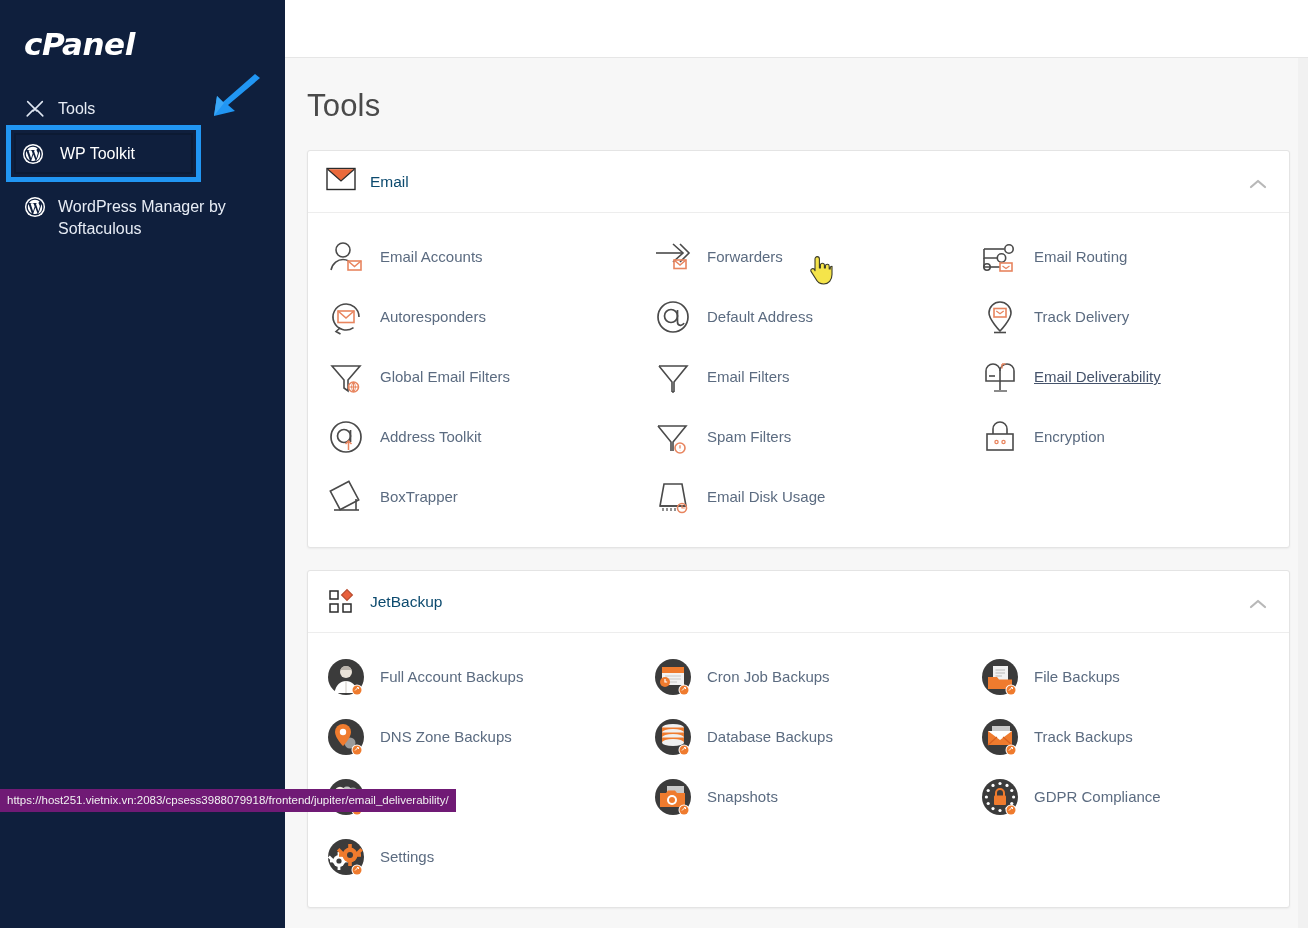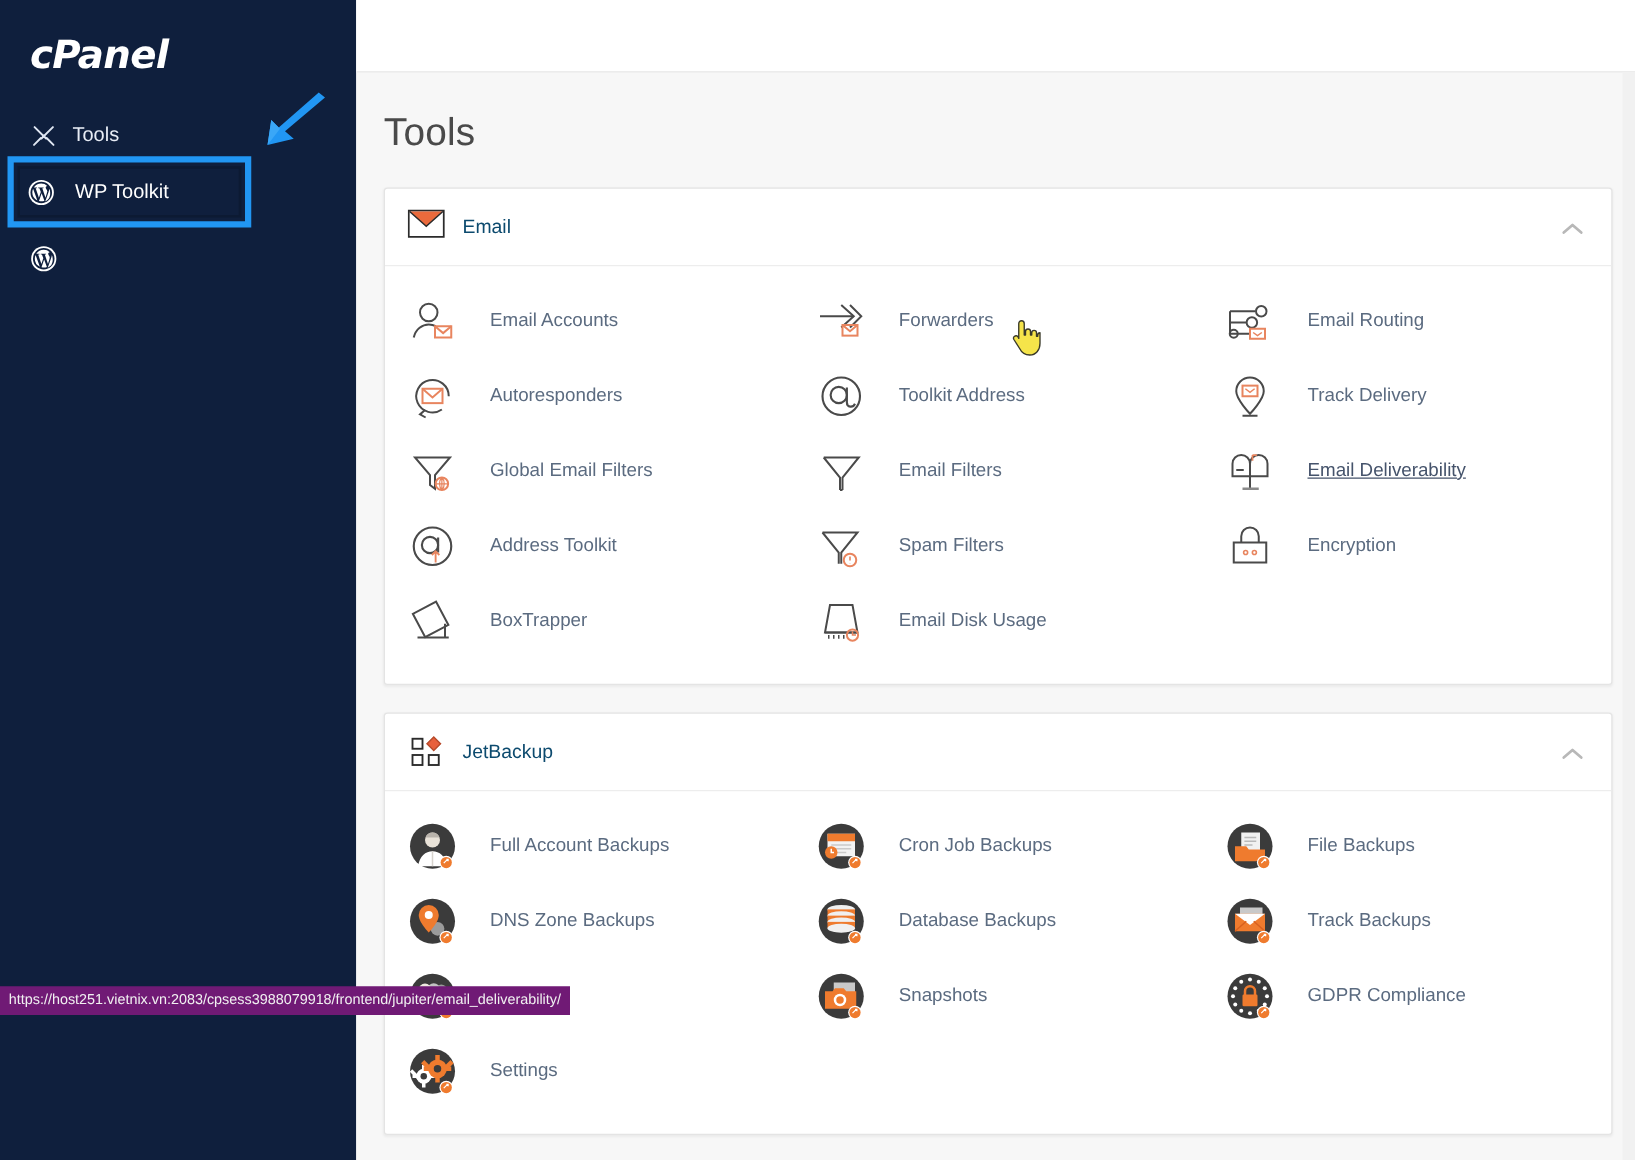--- a/index.html
+++ b/index.html
@@ -91,21 +91,21 @@
   .card-head .head-title { font-size:15.5px; color:#0c4a6e; }
   .chev {
     position:absolute; right:22px; top:50%; transform:translateY(-50%);
     width:18px; height:12px; cursor:pointer;
   }
   .card-body {
     display:grid; grid-template-columns: repeat(3, 1fr);
     padding: 14px 0 20px 0;
   }
   .tile {
-    display:flex; align-items:center; gap:26px;
+    display:flex; align-items:center; gap:14px;
     padding: 10px 10px 10px 18px;
     cursor:pointer;
     min-height: 40px;
   }
   .tile .tile-icon { width:40px; height:40px; flex:0 0 40px; }
   .tile .tile-label {
     font-size:15px; color:#5b6b80; line-height:20px;
   }
   .tile.hovered .tile-label { color:#45536b; text-decoration: underline; text-align: center; }
 
@@ -157,20 +157,21 @@
       <div style="height:64px"></div>
 
       <div class="nav-item">
         <span class="nav-icon">
           <svg viewBox="0 0 24 24" width="22" height="22">
             <circle cx="12" cy="12" r="11" fill="#ffffff"></circle>
             <circle cx="12" cy="12" r="9.4" fill="#0f1f3d"></circle>
             <path d="M4.2 12a7.8 7.8 0 0 0 4.4 7L4.9 8.8A7.7 7.7 0 0 0 4.2 12zm13.1-.4c0-1-.35-1.66-.65-2.18-.4-.64-.78-1.18-.78-1.82 0-.72.54-1.38 1.3-1.38h.1A7.78 7.78 0 0 0 12 4.2a7.8 7.8 0 0 0-6.5 3.5h.42c.8 0 2.05-.1 2.05-.1.42-.2.47.58.05.63 0 0-.42.05-.88.07l2.8 8.3 1.68-5.04-1.2-3.27c-.41-.02-.8-.07-.8-.07-.42-.03-.37-.66.05-.63 0 0 1.28.1 2.03.1.8 0 2.05-.1 2.05-.1.42-.2.47.58.05.63 0 0-.42.05-.89.07l2.78 8.24.77-2.55c.33-1.06.59-1.83.59-2.48zm-4.96 1.04-2.3 6.7a7.8 7.8 0 0 0 4.78-.12.7.7 0 0 1-.06-.11l-2.42-6.47zm6.5-4.3c.4.25.06 1.37-.12 2.07-.3 1.17-1.3 3.98-1.3 3.98l-1.95 5.38A7.8 7.8 0 0 0 19.8 12c0-1.37-.35-2.66-.96-3.78z" fill="#ffffff"></path>
           </svg>
         </span>
+        <span class="nav-label">WordPress Manager by Softaculous</span>
       </div>
     </div>
 
     <div class="hl-box"></div>
     <div class="hl-inner"></div>
     <div class="wp-row">
       <span class="nav-icon">
         <svg viewBox="0 0 24 24" width="22" height="22">
           <circle cx="12" cy="12" r="11" fill="#ffffff"></circle>
           <circle cx="12" cy="12" r="9.4" fill="#0f1f3d"></circle>
@@ -269,21 +270,21 @@
           </div>
 
           <div class="tile">
             <span class="tile-icon">
               <svg viewBox="0 0 40 40" width="40" height="40" fill="none" stroke="#4a4a4a" stroke-width="1.7">
                 <circle cx="20" cy="20" r="15"></circle>
                 <circle cx="18" cy="19" r="6.5"></circle>
                 <path d="M24.5 13 V25 c0 4 5 4.5 6.5 1"></path>
               </svg>
             </span>
-            <span class="tile-label">Toolkit Address</span>
+            <span class="tile-label">Default Address</span>
           </div>
 
           <div class="tile">
             <span class="tile-icon">
               <svg viewBox="0 0 40 40" width="40" height="40" fill="none" stroke="#4a4a4a" stroke-width="1.6">
                 <path d="M20 34 C20 34 9 22.5 9 16 a11 11 0 0 1 22 0 c0 6.5-11 18-11 18z"></path>
                 <path d="M14 35.5 H26"></path>
                 <rect x="14" y="11.5" width="12" height="8.5" stroke="#e8855f"></rect>
                 <path d="M16.3 14 L20 16.8 L23.7 14" stroke="#e8855f" stroke-width="1.2"></path>
               </svg>

